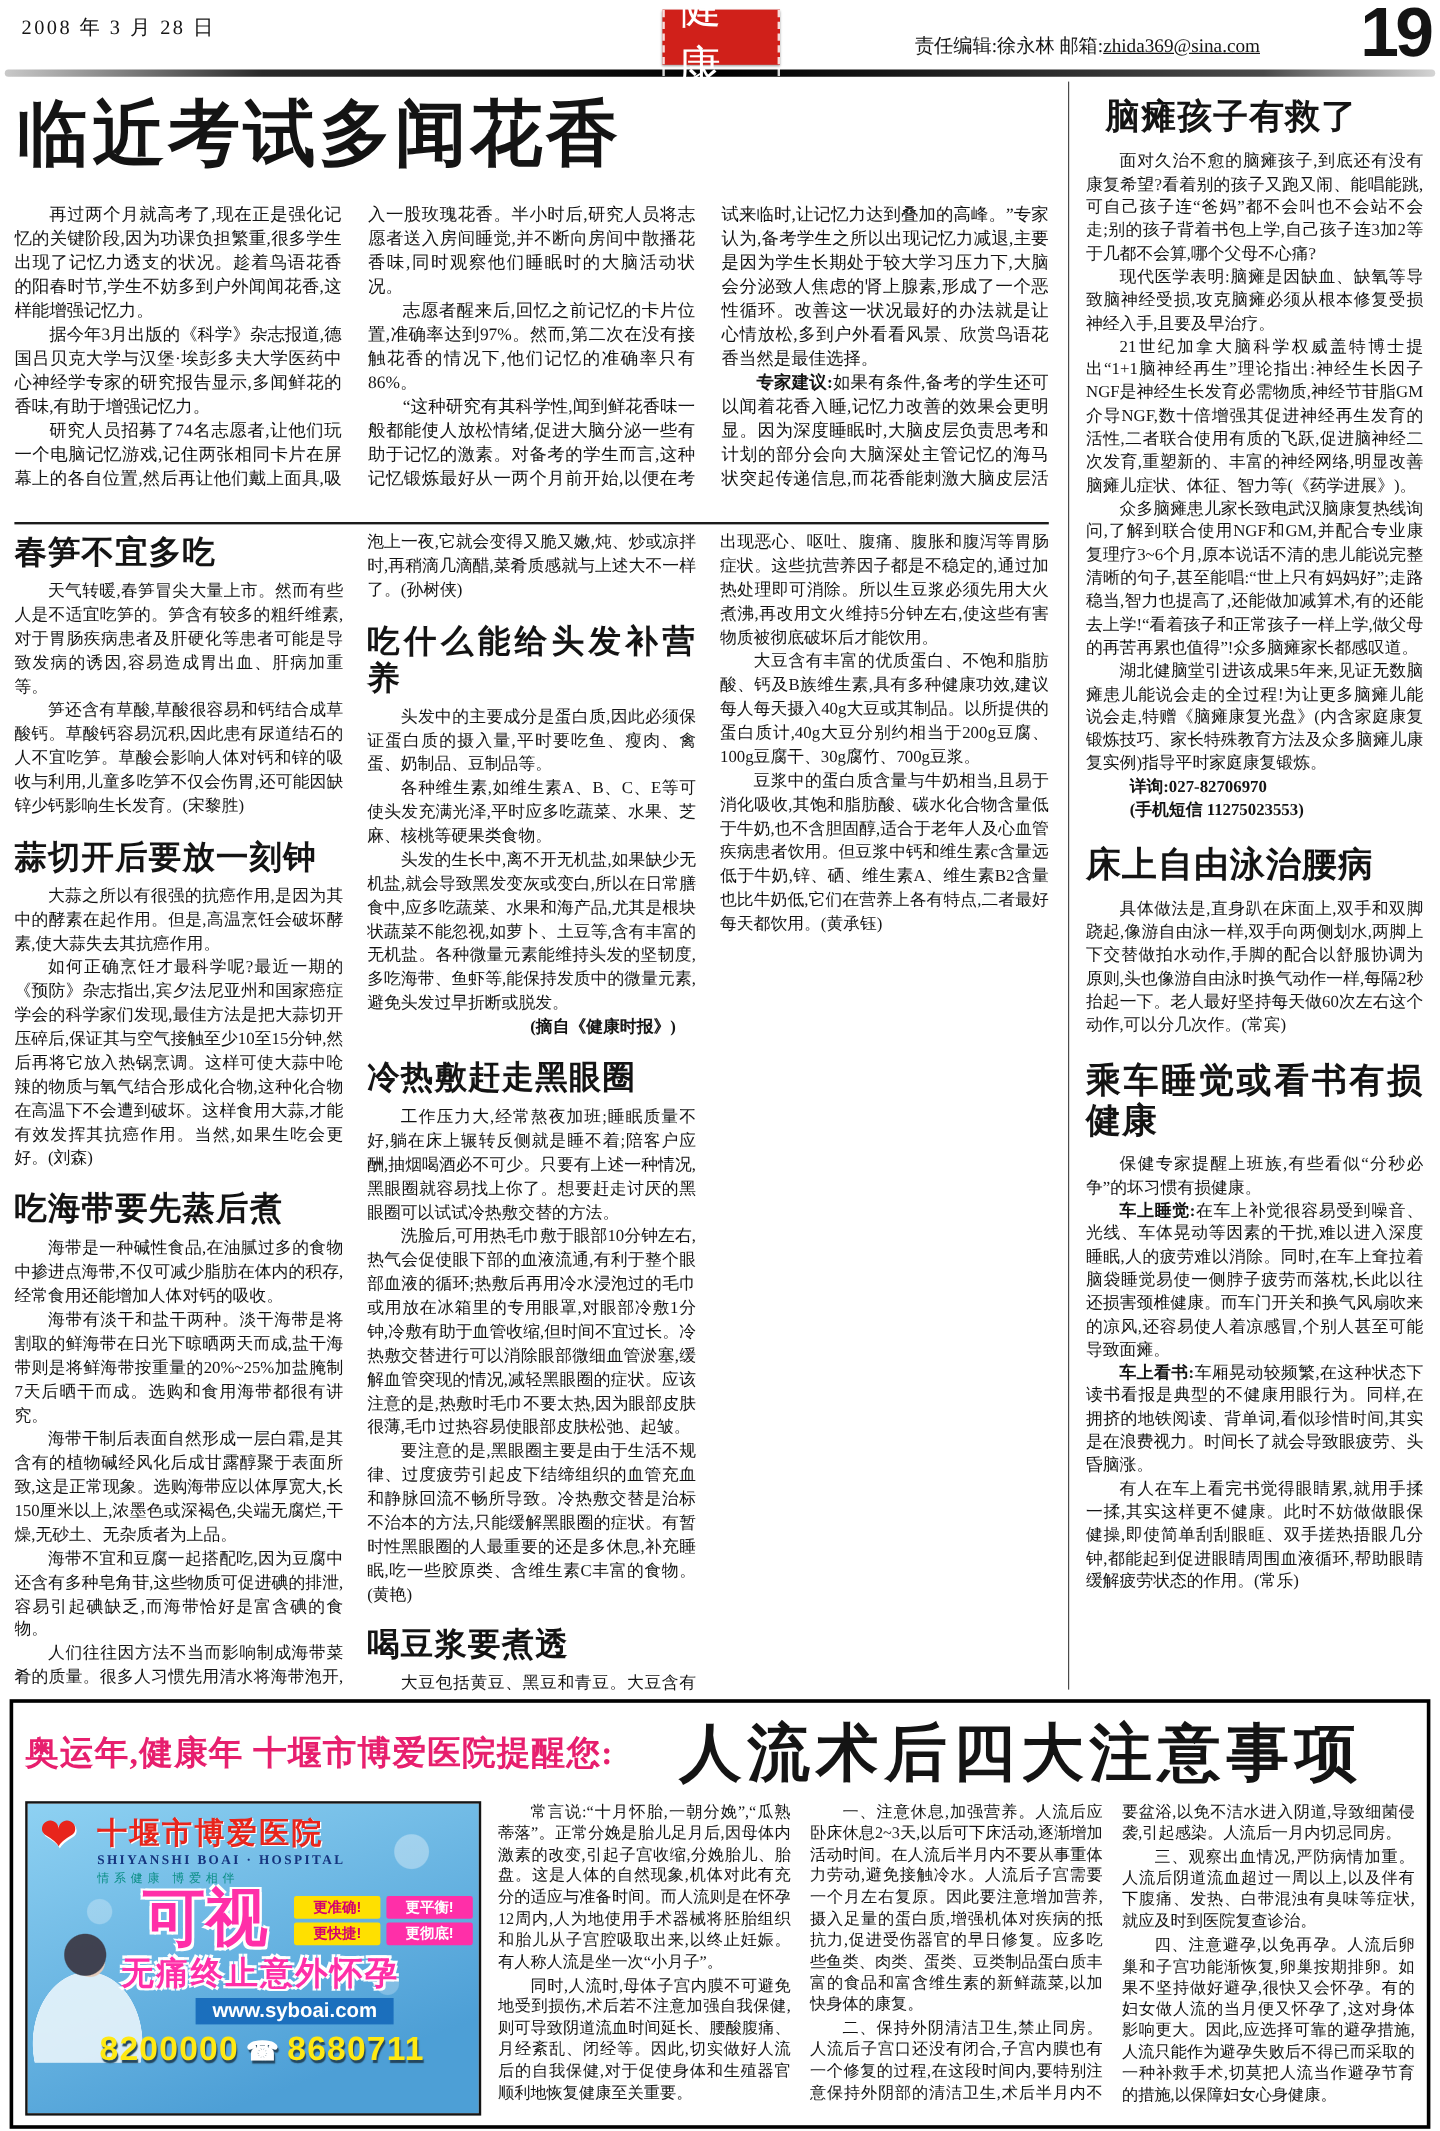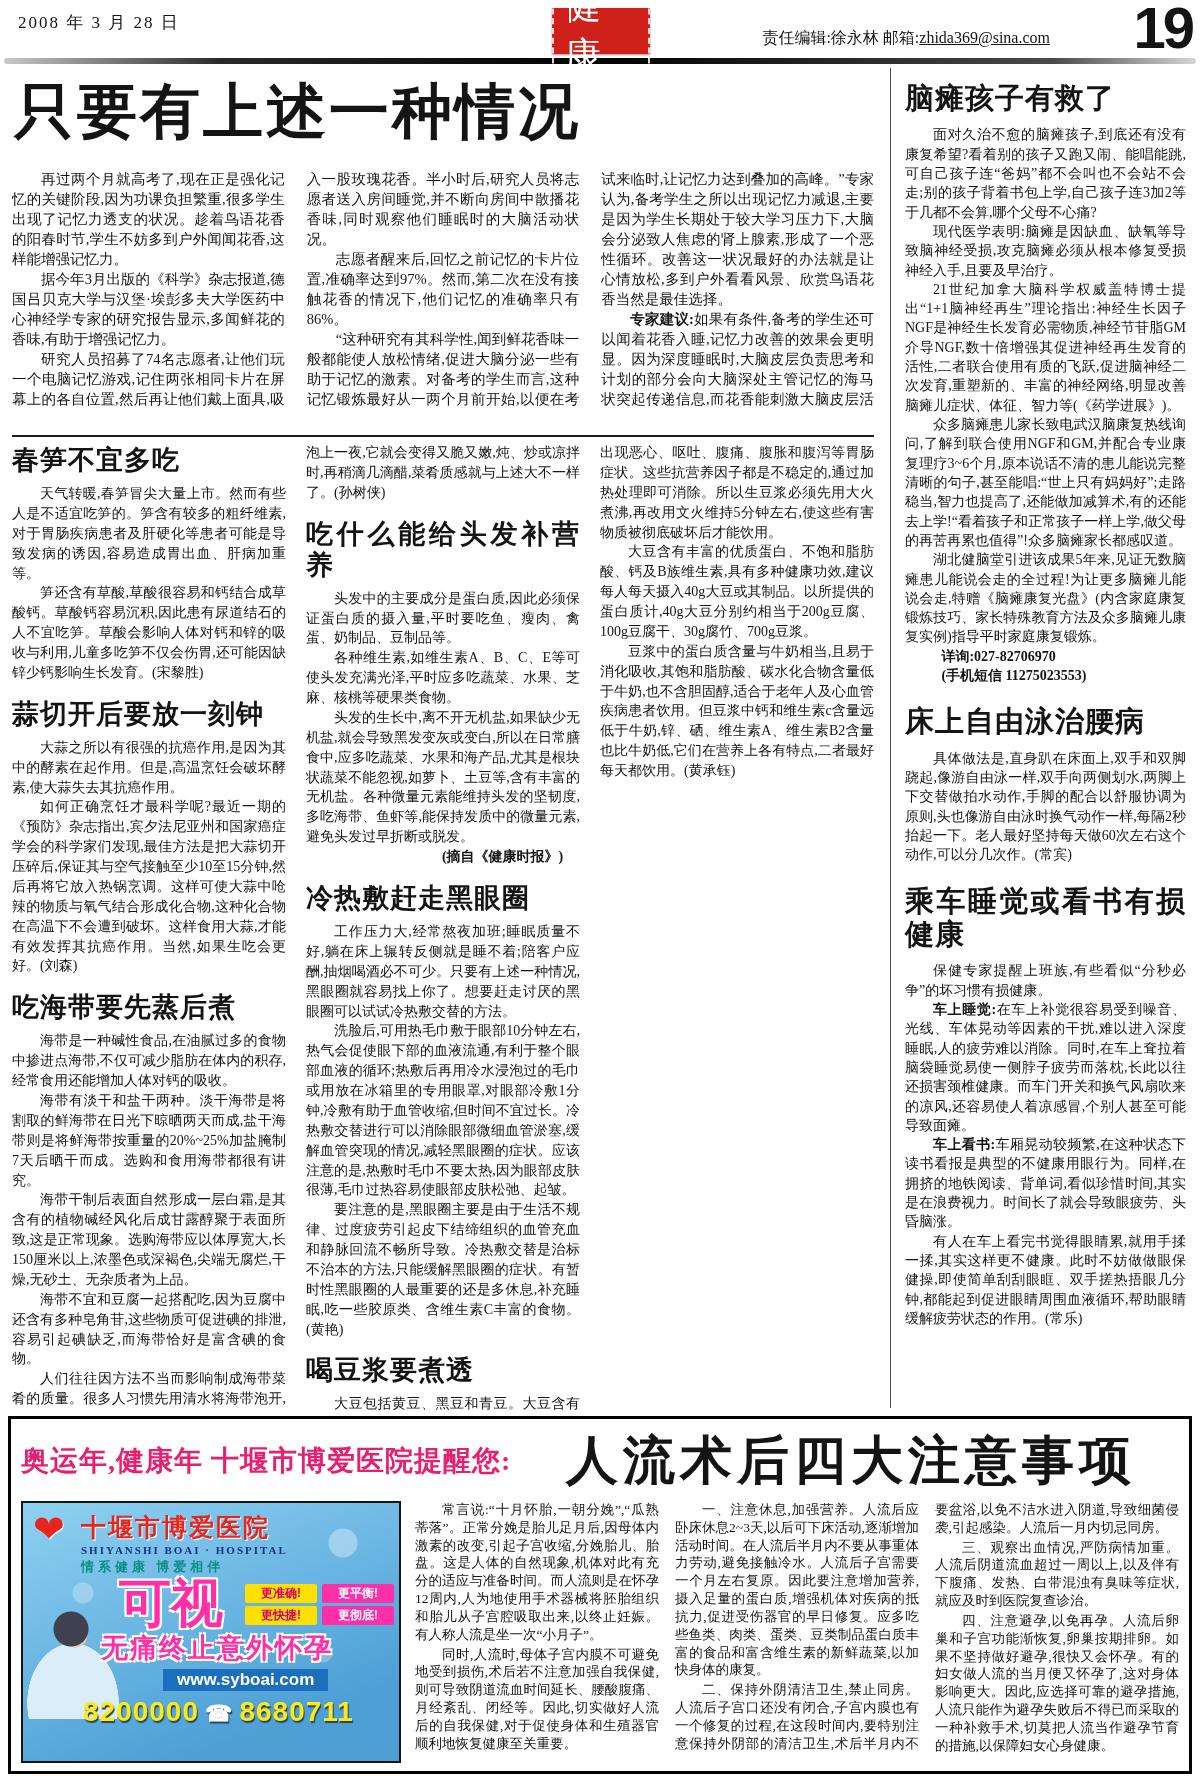--- a/index.html
+++ b/index.html
@@ -43,21 +43,21 @@
   .para { margin:0; text-indent:2em; }
   .para.contact { text-indent:2.6em; font-weight:600; }
   .para.attribution { text-align:right; text-indent:0; padding-right:1.2em; font-weight:600; }
   .para b { font-weight:900; }
 
   .block-title { font-family:"Liberation Sans",sans-serif; font-size:27px; font-weight:900;
                  margin:16px 0 8px 0; letter-spacing:1px; break-after:avoid; line-height:1.15; }
   .article-block:first-child .block-title { margin-top:2px; }
 
   .sidebar .block-title { font-family:"Liberation Serif",serif; font-size:29px; margin:20px 0 10px 0; }
-  .sidebar .article-block:first-child .block-title { margin-top:0; }
+  .sidebar .article-block:first-child .block-title { margin-top:0;margin-left:16px; }
   .sidebar { font-size:14px; line-height:1.38; text-align:justify; }
 
   
   .ad { margin:6px 8px 0 8px; border:3px solid #000; height:358px; padding:4px 10px 8px 10px;
         position:relative; overflow:hidden; }
   .ad-head { display:flex; align-items:center; height:76px; }
   .ad-eyebrow { width:545px; flex:none; font-size:28px; font-weight:900; color:var(--ad-pink,#e71f6e);
                 letter-spacing:1px; font-family:"Liberation Serif",serif; }
   .ad-title { flex:1; margin:0; font-family:"Liberation Sans",sans-serif; font-size:52px;
               font-weight:900; letter-spacing:5px; white-space:nowrap; }
@@ -69,21 +69,21 @@
         radial-gradient(circle at 60px 90px, rgba(255,255,255,.28) 0 10px, transparent 11px),
         radial-gradient(circle at 300px 150px, rgba(255,255,255,.25) 0 9px, transparent 10px),
         linear-gradient(160deg, var(--card-blue-light,#8ed1f2), var(--card-blue,#4d9fd6) 80%); }
   .card-top { display:flex; gap:8px; padding:8px 8px 0 10px; align-items:flex-start; position:relative; z-index:2; }
   .heart { width:40px; height:40px; position:relative; flex:none; }
   .heart::before { content:"❤"; position:absolute; left:0; top:-4px; font-size:38px;
                    color:var(--hospital-red,#e8251c); text-shadow:1px 1px 0 #fff; }
   .h-name { font-size:25px; font-weight:900; color:var(--hospital-red,#e8251c); letter-spacing:2px;
             text-shadow:1px 1px 0 #fff; }
   .h-en { font-size:11px; font-weight:bold; color:var(--hospital-en-blue,#15337d); letter-spacing:2px; }
-  .h-slogan { font-size:13px; font-weight:bold; color:var(--slogan-teal,#0c8f86); letter-spacing:4px; margin-top:2px; }
+  .h-slogan { font-size:10px; font-weight:normal; color:var(--slogan-teal,#0c8f86); letter-spacing:4px; margin-top:2px; }
   .card-mid { position:relative; z-index:2; }
   .kw-row { display:flex; align-items:center; gap:22px; margin:2px 0 0 96px; }
   .kw { font-size:52px; font-weight:900; color:var(--magenta,#ff2fa8); line-height:1;
         text-shadow:2px 2px 0 #fff,-2px -2px 0 #fff,2px -2px 0 #fff,-2px 2px 0 #fff; }
   .tags { display:grid; grid-template-columns:auto auto; gap:3px 5px; }
   .tag { font-family:"Liberation Sans",sans-serif; font-size:12px; font-weight:bold;
          padding:1px 16px; border-radius:2px; white-space:nowrap; }
   .tag:nth-child(odd) { background:#ffe000; color:#d4006f; }
   .tag:nth-child(even) { background:var(--magenta,#ff2fa8); color:#fff; }
   .painless { margin:4px 0 0 78px; font-size:27px; font-weight:900; color:var(--magenta,#ff2fa8);
@@ -124,21 +124,21 @@
     <div class="editor">
       <span>责任编辑:徐永林  邮箱:</span><a class="email">zhida369@sina.com</a>
     </div>
     <div class="pagenum">19</div>
   </header>
 
   <div class="rule-gradient"></div>
 
   <div class="content">
     <div class="left">
-      <h1 class="main-title">只要有上述一种情况</h1>
+      <h1 class="main-title">临近考试多闻花香</h1>
       <div class="main-body">
           <div class="article-block">
             <p class="para">再过两个月就高考了,现在正是强化记忆的关键阶段,因为功课负担繁重,很多学生出现了记忆力透支的状况。趁着鸟语花香的阳春时节,学生不妨多到户外闻闻花香,这样能增强记忆力。</p>
             <p class="para">据今年3月出版的《科学》杂志报道,德国吕贝克大学与汉堡·埃彭多夫大学医药中心神经学专家的研究报告显示,多闻鲜花的香味,有助于增强记忆力。</p>
             <p class="para">研究人员招募了74名志愿者,让他们玩一个电脑记忆游戏,记住两张相同卡片在屏幕上的各自位置,然后再让他们戴上面具,吸入一股玫瑰花香。半小时后,研究人员将志愿者送入房间睡觉,并不断向房间中散播花香味,同时观察他们睡眠时的大脑活动状况。</p>
             <p class="para">志愿者醒来后,回忆之前记忆的卡片位置,准确率达到97%。然而,第二次在没有接触花香的情况下,他们记忆的准确率只有86%。</p>
             <p class="para">“这种研究有其科学性,闻到鲜花香味一般都能使人放松情绪,促进大脑分泌一些有助于记忆的激素。对备考的学生而言,这种记忆锻炼最好从一两个月前开始,以便在考试来临时,让记忆力达到叠加的高峰。”专家认为,备考学生之所以出现记忆力减退,主要是因为学生长期处于较大学习压力下,大脑会分泌致人焦虑的肾上腺素,形成了一个恶性循环。改善这一状况最好的办法就是让心情放松,多到户外看看风景、欣赏鸟语花香当然是最佳选择。</p>
             <p class="para"><b>专家建议:</b>如果有条件,备考的学生还可以闻着花香入睡,记忆力改善的效果会更明显。因为深度睡眠时,大脑皮层负责思考和计划的部分会向大脑深处主管记忆的海马状突起传递信息,而花香能刺激大脑皮层活动,增强它向海马状突起发出信号的能力,从而强化记忆力。(刘桥斌)</p>
           </div>
         </div>

